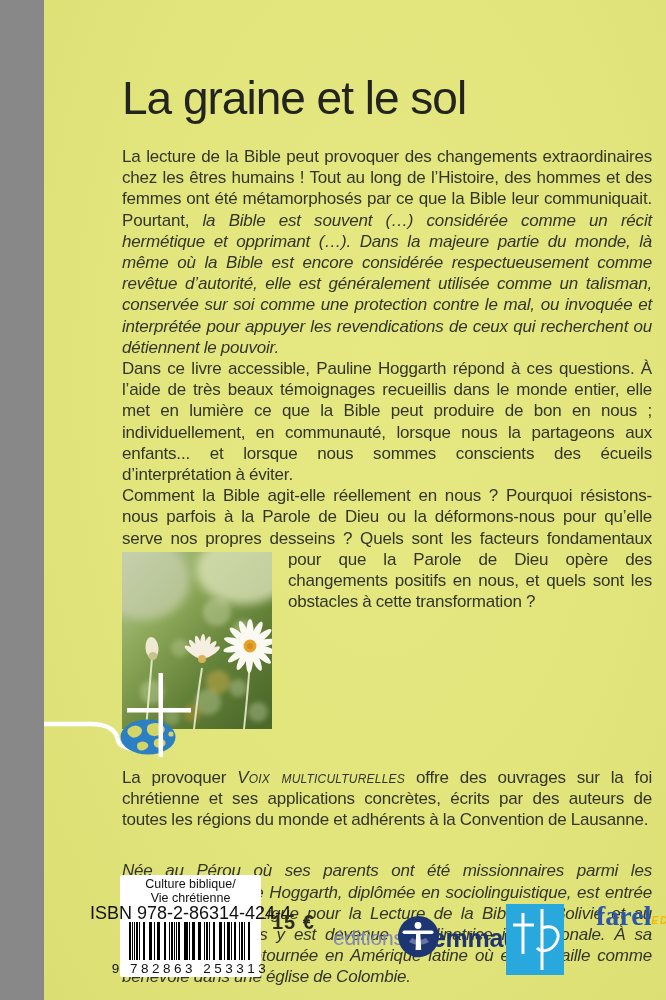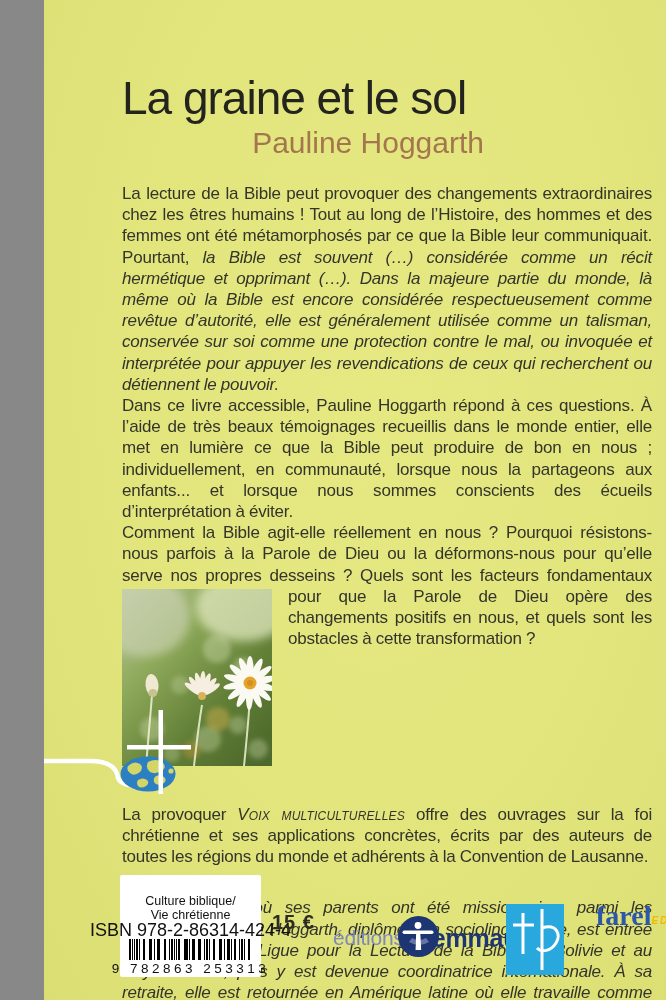--- a/index.html
+++ b/index.html
@@ -38,21 +38,21 @@
     pointer-events:none;
   }
   .collection{clear:both;margin-top:14px !important;}
   .smallcaps{font-variant:small-caps;font-style:italic;letter-spacing:0.2px;}
   .bio{margin-top:30px !important;font-style:italic;}
   
   .barcode-box{
     position:absolute;left:76px;top:875px;width:141px;height:102px;
     background:#ffffff;border-radius:2px;
     display:flex;flex-direction:column;align-items:center;
-    padding-top:20px;box-sizing:border-box;color:#111;
+    padding-top:3px;box-sizing:border-box;color:#111;
   }
   .barcode-box .cat{font-size:12.5px;line-height:13.5px;}
   .barcode-box .isbn{font-size:18px;line-height:15px;margin-top:1px;white-space:nowrap;}
   .barcode-stripes{
     width:124px;height:44px;margin-top:1px;
     background:
       repeating-linear-gradient(90deg,#000 0 1px,transparent 1px 5px),
       repeating-linear-gradient(90deg,#000 0 2px,transparent 2px 7px),
       repeating-linear-gradient(90deg,transparent 0 3px,#000 3px 4px,transparent 4px 11px);
     background-color:#fff;
@@ -86,21 +86,20 @@
     font-size:10px;font-style:italic;color:#f0ba00;
     letter-spacing:1.8px;margin-top:3px;
   }
 </style>
 </head>
 <body>
 
 <div class="page">
   <div class="content">
     <h1 class="title">La graine et le sol</h1>
-    <div class="author">Pauline Hoggarth</div>
 
     <div class="bodytext">
       <p class="first"><span>La lecture de la Bible peut provoquer des changements extraordinaires chez les êtres humains ! Tout au long de l’Histoire, des hommes et des femmes ont été métamorphosés par ce que la Bible leur communiquait. Pourtant, </span><span class="italic">la Bible est souvent (…) considérée comme un récit hermétique et opprimant (…). Dans la majeure partie du monde, là même où la Bible est encore considérée respectueusement comme revêtue d’autorité, elle est généralement utilisée comme un talisman, conservée sur soi comme une protection contre le mal, ou invoquée et interprétée pour appuyer les revendications de ceux qui recherchent ou détiennent le pouvoir.</span></p>
 
       <p>Dans ce livre accessible, Pauline Hoggarth répond à ces questions. À l’aide de très beaux témoignages recueillis dans le monde entier, elle met en lumière ce que la Bible peut produire de bon en nous ; individuellement, en communauté, lorsque nous la partageons aux enfants... et lorsque nous sommes conscients des écueils d’interprétation à éviter.</p>
 
       <p><span>Comment la Bible agit-elle réellement en nous ? Pourquoi résistons-nous parfois à la Parole de Dieu ou la déformons-nous pour qu’elle serve nos propres desseins ? Quels sont les facteurs fondamentaux pour que la Parole de Dieu opère des </span><span class="photo-float">
             <svg class="photo" width="150" height="177" viewBox="0 0 150 177" xmlns="http://www.w3.org/2000/svg">
             <defs>
               <linearGradient id="pbg" x1="0" y1="0" x2="0.9" y2="1">

